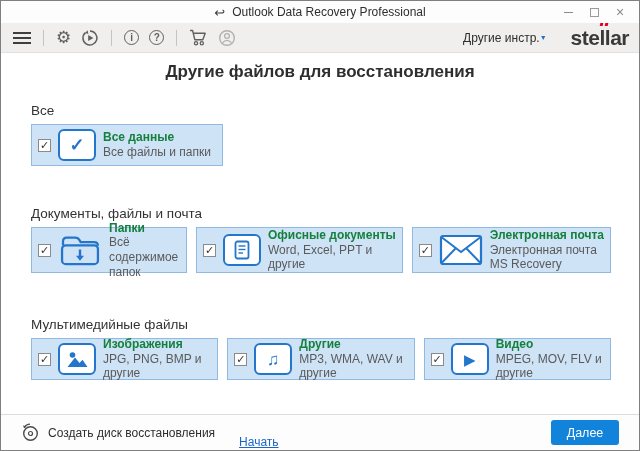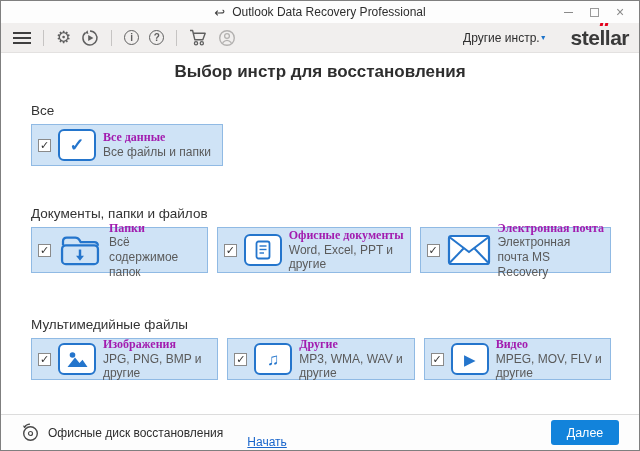--- a/index.html
+++ b/index.html
@@ -104,21 +104,21 @@
     background: #fff; border: 2px solid #2475cc; border-radius: 6px;
     display: flex; align-items: center; justify-content: center;
     color: #2475cc;
   }
   .iconbox .big-check { font-size: 18px; font-weight: bold; line-height: 1; }
   .iconbox .note { font-size: 17px; line-height: 1; }
   .iconbox .play { font-size: 15px; line-height: 1; }
   .icon-bare { width: 44px; height: 34px; flex: none; display:flex; align-items:center; justify-content:center; }
 
   .card-text { line-height: 1.22; min-width: 0; }
-  .card-title { font-size: 12px; font-weight: 700; color: #a21caf; white-space: nowrap; font-family: Liberation Serif, serif; }
+  .card-title { font-size: 12px; font-weight: 700; color: #15803d; white-space: nowrap; }
   .card-sub { font-size: 12px; color: #5a5a5a; }
 
   
   .footer {
     position: absolute; left: 0; right: 0; bottom: 0;
     height: 36px;
     background: #fdfdfd;
     border-top: 1px solid #dcdcdc;
     display: flex; align-items: center;
     padding: 0 20px;
@@ -192,40 +192,40 @@
     </span>
     <div class="toolbar-spacer"></div>
     <div class="other-tools">
       <span class="other-tools-label">Другие инстр.</span>
       <span class="other-tools-arrow">▼</span>
     </div>
     <div class="logo">ste<span class="ll">ll</span>ar</div>
   </div>
 
   <div class="content">
-    <div class="page-heading">Выбор инстр для восстановления</div>
+    <div class="page-heading">Другие файлов для восстановления</div>
 
     <div class="section sec-all">
       <div class="section-label">Все</div>
       <div class="card-row">
         <div class="card single">
           <span class="checkbox checked"></span>
           <span class="iconbox">
               <span class="big-check">✓</span>
             </span>
           <div class="card-text">
             <div class="card-title">Все данные</div>
             <div class="card-sub">Все файлы и папки</div>
           </div>
         </div>
       </div>
     </div>
 
     <div class="section sec-docs">
-      <div class="section-label">Документы, папки и файлов</div>
+      <div class="section-label">Документы, файлы и почта</div>
       <div class="card-row row-tall">
 
         <div class="card">
           <span class="checkbox checked"></span>
           <span class="icon-bare">
             <svg width="44" height="34" viewBox="0 0 46 36" fill="none">
               <path d="M5 13 V9 q0 -4 4 -4 h9 q3 0 4.5 2.6 l1.2 2 H38 q4 0 4 4" stroke="#2475cc" stroke-width="2.4" fill="none" stroke-linejoin="round"></path>
               <rect x="4" y="13" width="38" height="20" rx="4" stroke="#2475cc" stroke-width="2.4" fill="none"></rect>
               <line x1="23" y1="17.5" x2="23" y2="25" stroke="#2475cc" stroke-width="2.6"></line>
               <path d="M18.8 24 h8.4 L23 29.5 Z" fill="#2475cc"></path>
@@ -318,19 +318,19 @@
 
   <div class="footer">
     <span class="disc-wrap">
       <svg width="19" height="19" viewBox="0 0 19 19" fill="none">
         <circle cx="9.5" cy="10.5" r="6.8" stroke="#4a4a4a" stroke-width="1.4" fill="none"></circle>
         <circle cx="9.5" cy="10.5" r="2" stroke="#4a4a4a" stroke-width="1.2" fill="none"></circle>
         <path d="M3.2 4.5 q2 -3.3 5.8 -3.3" stroke="#4a4a4a" stroke-width="1.3" fill="none"></path>
         <path d="M1.8 2.4 L3.4 5.3 L5.6 3.4 Z" fill="#4a4a4a"></path>
       </svg>
     </span>
-    <span class="footer-label">Офисные диск восстановления</span>
+    <span class="footer-label">Создать диск восстановления</span>
     <a class="start-link">Начать</a>
     <div class="footer-spacer"></div>
     <button class="next-button">Далее</button>
   </div>
 
 </div>
 
 </body></html>

